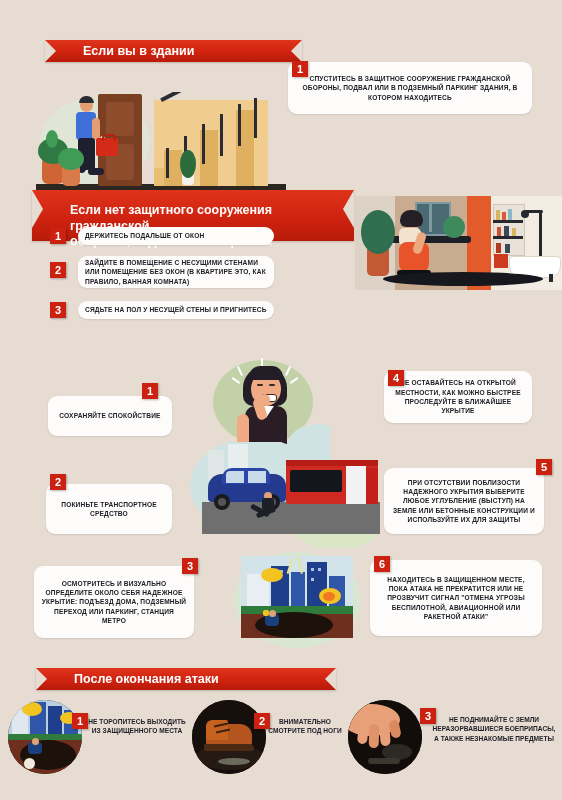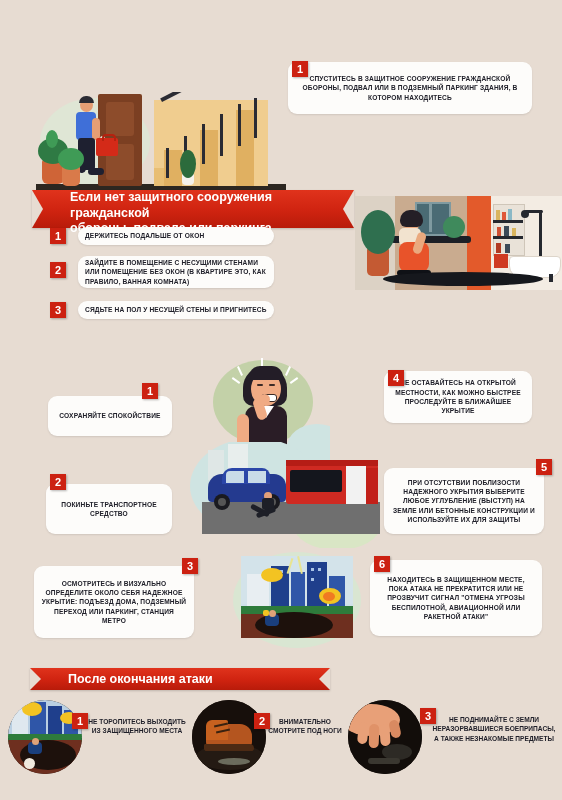--- a/index.html
+++ b/index.html
@@ -27,21 +27,21 @@
 
   
   .ribbon{
     position:absolute;height:22px;
     background:linear-gradient(180deg,#e0331c 0%,#cf2310 55%,#b81b0a 100%);
     display:flex;align-items:center;
     color:#fff;font-weight:bold;font-size:12.5px;
     padding-left:38px;padding-right:34px;
     box-shadow:0 1px 2px rgba(0,0,0,.18);
   }
-  .ribbon.two{height:38px;align-items:flex-start;padding-top:0;line-height:15.5px;}
+  .ribbon.two{height:38px;align-items:flex-start;padding-top:13px;line-height:15.5px;}
   .ribbon .rib-text{display:block;}
   .ribbon::before{
     content:"";position:absolute;left:0;top:0;
     border-style:solid;border-width:11px 0 11px 11px;
     border-color:transparent transparent transparent #e7dcd2;
   }
   .ribbon.two::before{border-width:19px 0 19px 11px;}
   .ribbon::after{
     content:"";position:absolute;right:0;top:0;
     border-style:solid;border-width:11px 11px 11px 0;
@@ -93,20 +93,23 @@
     position:absolute;color:#1e1e28;font-weight:bold;
     font-size:6.6px;line-height:9.4px;text-align:center;
   }
 </style>
 </head>
 <body>
 
 <div class="page">
 
 
+  <div class="ribbon" style="left:45px;top:40px;width:185px;">
+    <span class="rib-text">Если вы в здании</span>
+  </div>
 
   <div class="ill" style="left:36px;top:92px;width:250px;height:105px;">
     <div class="blob" style="left:4px;top:6px;width:110px;height:88px;background:#dfe6d5;"></div>
 
     <div class="rect" style="left:0;top:92px;width:250px;height:10px;background:#2c2620;"></div>
 
     <div class="rect" style="left:118px;top:8px;width:112px;height:86px;background:#f0cd8f;"></div>
     <div class="rect" style="left:118px;top:76px;width:112px;height:18px;background:#e8be74;"></div>
     <div class="rect" style="left:128px;top:58px;width:18px;height:36px;background:#e0b061;"></div>
     <div class="rect" style="left:146px;top:48px;width:18px;height:46px;background:#f0cd8f;"></div>
@@ -344,21 +347,21 @@
   <div class="num" style="left:182px;top:558px;">3</div>
   <div class="card" style="left:34px;top:566px;width:160px;height:72px;">
     <span>ОСМОТРИТЕСЬ И ВИЗУАЛЬНО ОПРЕДЕЛИТЕ ОКОЛО СЕБЯ НАДЕЖНОЕ УКРЫТИЕ: ПОДЪЕЗД ДОМА, ПОДЗЕМНЫЙ ПЕРЕХОД ИЛИ ПАРКИНГ, СТАНЦИЯ МЕТРО</span>
   </div>
 
   <div class="num" style="left:374px;top:556px;">6</div>
   <div class="card" style="left:370px;top:560px;width:172px;height:76px;">
     <span>НАХОДИТЕСЬ В ЗАЩИЩЕННОМ МЕСТЕ, ПОКА АТАКА НЕ ПРЕКРАТИТСЯ ИЛИ НЕ ПРОЗВУЧИТ СИГНАЛ "ОТМЕНА УГРОЗЫ БЕСПИЛОТНОЙ, АВИАЦИОННОЙ ИЛИ РАКЕТНОЙ АТАКИ"</span>
   </div>
 
-  <div class="ribbon" style="left:30px;top:668px;width:228px;">
+  <div class="ribbon" style="left:36px;top:668px;width:228px;">
     <span class="rib-text">После окончания атаки</span>
   </div>
 
   <div class="photo" style="left:8px;top:700px;width:74px;height:74px;">
     <div class="rect" style="left:0;top:0;width:74px;height:38px;background:#b9cfe2;"></div>
     <div class="rect" style="left:4px;top:8px;width:16px;height:30px;background:#dfe8ef;"></div>
     <div class="rect" style="left:22px;top:2px;width:16px;height:36px;background:#2f56a8;"></div>
     <div class="rect" style="left:40px;top:6px;width:14px;height:32px;background:#1f3f8c;"></div>
     <div class="rect" style="left:56px;top:10px;width:14px;height:28px;background:#2f56a8;"></div>
     <div class="blob" style="left:14px;top:2px;width:20px;height:14px;background:#f3c322;"></div>

